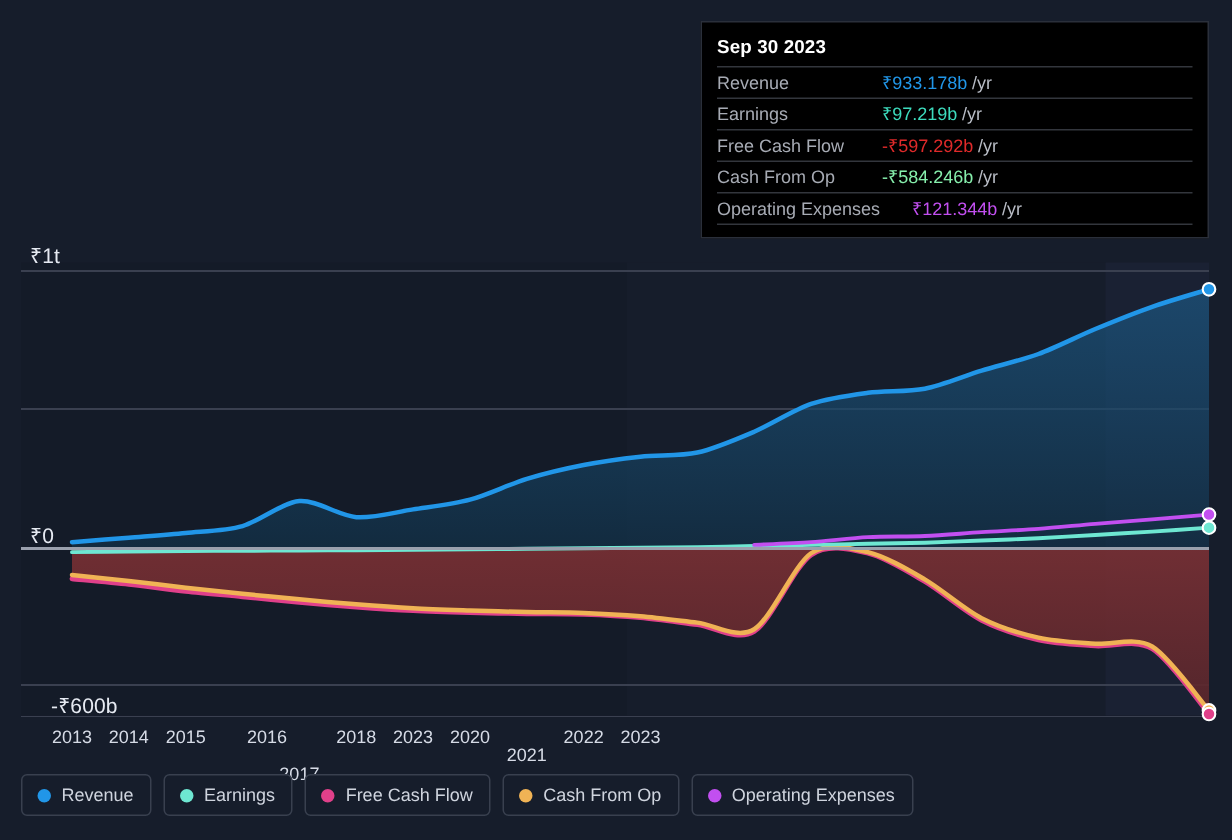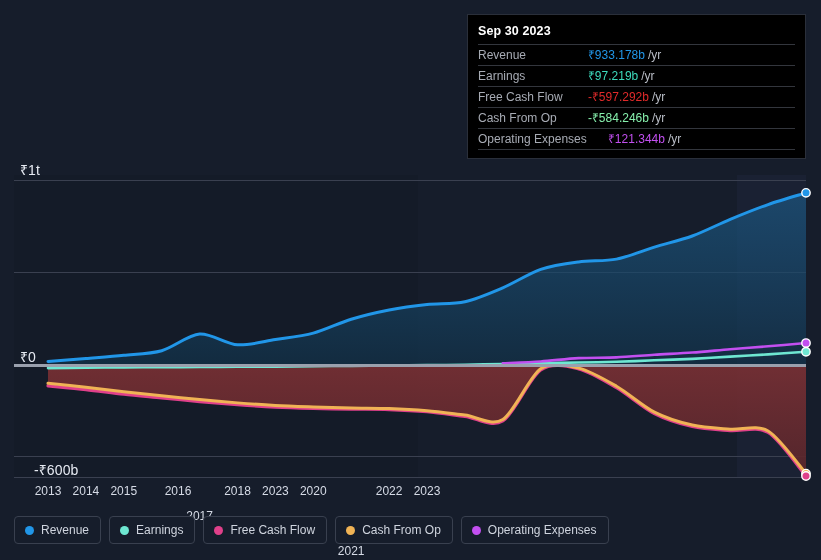--- a/index.html
+++ b/index.html
@@ -185,21 +185,21 @@
 
   <div id="xlabels">
       <div class="xlabel" style="left: 48px; top: 484px;">2013</div>
       <div class="xlabel" style="left: 85.9px; top: 484px;">2014</div>
       <div class="xlabel" style="left: 123.8px; top: 484px;">2015</div>
       <div class="xlabel" style="left: 178px; top: 484px; text-align: center;">2016</div>
       <div class="xlabel" style="left: 199.6px; top: 509px; text-align: right;">2017</div>
       <div class="xlabel" style="left: 237.5px; top: 484px;">2018</div>
       <div class="xlabel" style="left: 275.4px; top: 484px;">2023</div>
       <div class="xlabel" style="left: 313.3px; top: 484px;">2020</div>
-      <div class="xlabel" style="left: 351.2px; top: 496px; margin-top: 48px;">2021</div>
+      <div class="xlabel" style="left: 351.2px; top: 496px;">2021</div>
       <div class="xlabel" style="left: 389.1px; top: 484px;">2022</div>
       <div class="xlabel" style="left: 427px; top: 484px;">2023</div>
     </div>
 
   <div id="tooltip">
     <div class="tt-date">Sep 30 2023</div>
     <div id="tt-rows">
         <div class="tt-row">
           <span class="tt-label">Revenue</span>
           <span class="tt-val" style="color: rgb(33, 150, 232);">₹933.178b</span>

